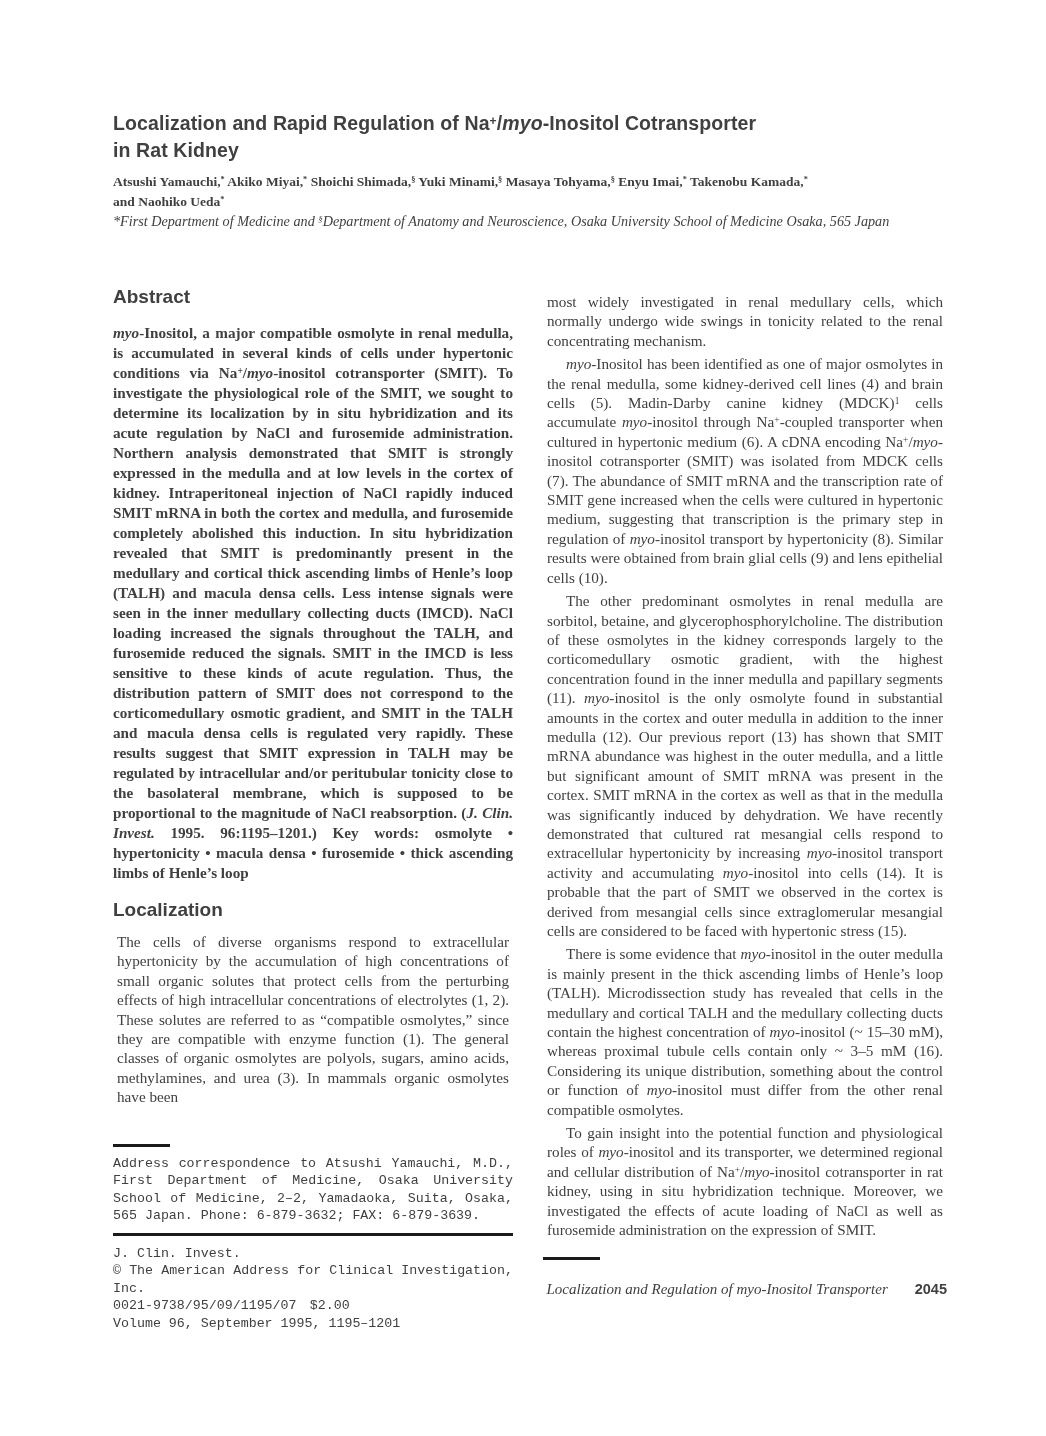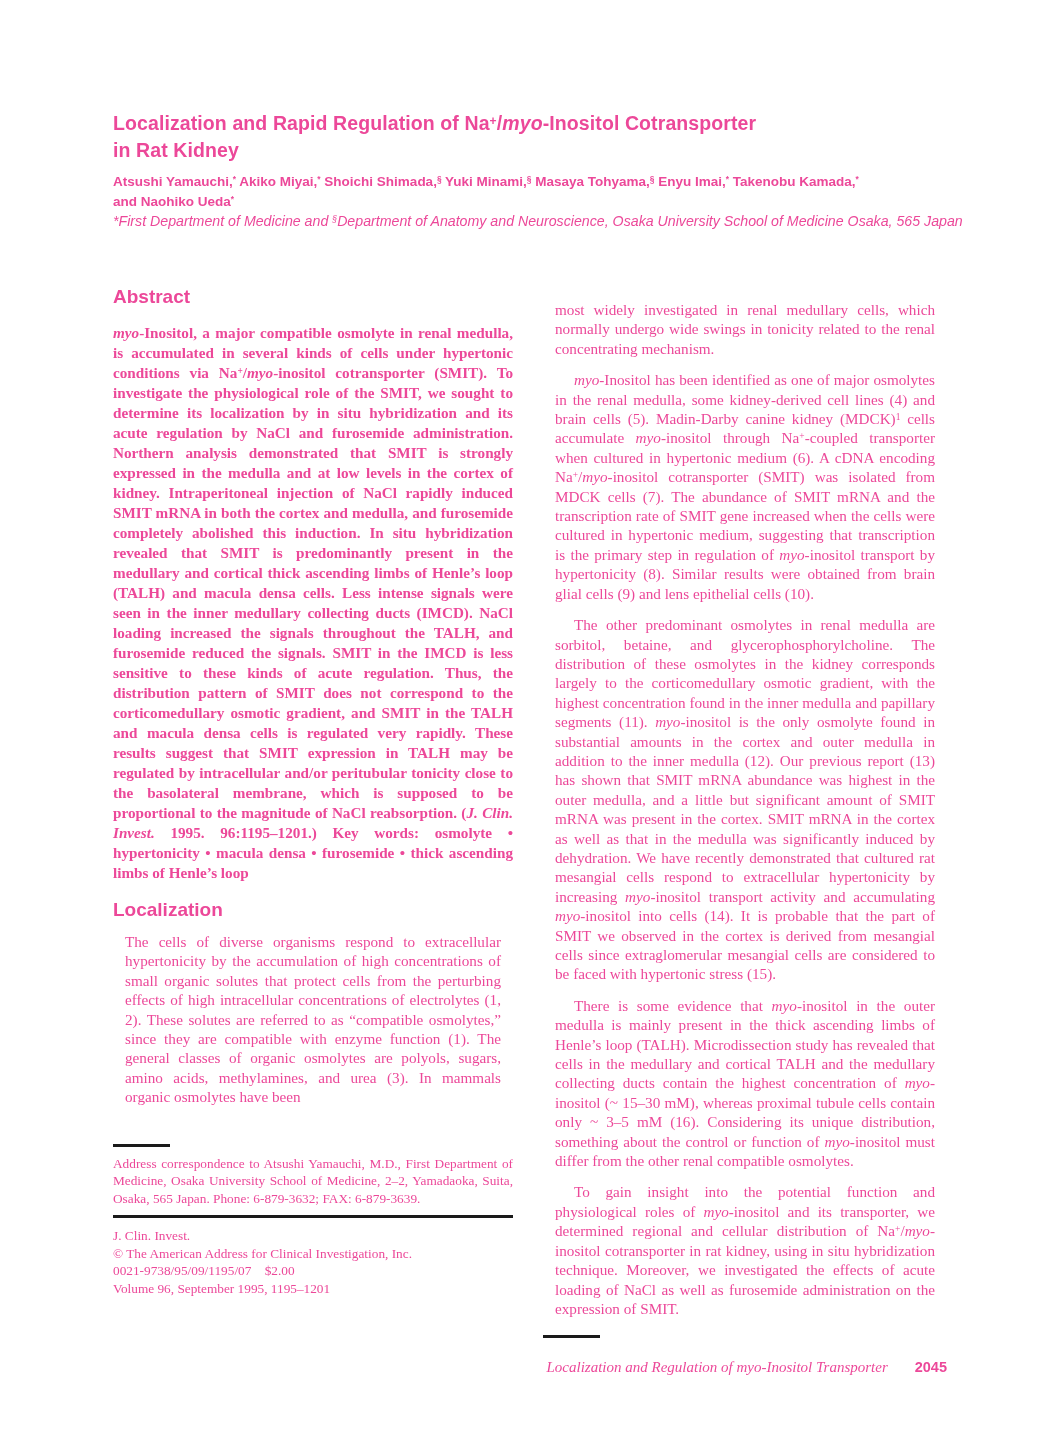--- a/index.html
+++ b/index.html
@@ -1,38 +1,38 @@
 <!DOCTYPE html>
 <html><head>
 <meta charset="utf-8">
 <style>
   html, body { margin: 0; padding: 0; background: #ffffff; }
   .page {
     position: relative;
     width: 1046px;
     height: 1436px;
     background: #ffffff;
-    color: #ec4899;
+    color: #404040;
     overflow: hidden;
   }
 
   .title-block {
     position: absolute; left: 113px; top: 110px; width: 760px;
     font-family: "Liberation Sans", "DejaVu Sans", sans-serif;
     font-weight: bold; font-size: 19.5px; line-height: 27px;
     letter-spacing: 0.1px;
   }
   .byline {
     position: absolute; left: 113px; top: 172px; width: 900px;
-    font-family: Liberation Sans, sans-serif;
+    font-family: Liberation Serif, serif;
     font-weight: bold; font-size: 13.5px; line-height: 20px;
   }
   .affiliation {
     position: absolute; left: 113px; top: 212px; width: 850px;
-    font-family: Liberation Sans, sans-serif;
+    font-family: Liberation Serif, serif;
     font-style: italic; font-size: 14.2px; line-height: 18px;
   }
 
   .col { position: absolute; top: 288px; }
   .col-left  { left: 113px; width: 400px; }
   .col-right { left: 543px; width: 404px; }
 
   .section-heading {
     font-family: "Liberation Sans", "DejaVu Sans", sans-serif;
     font-weight: bold; font-size: 19px; line-height: 18px;
@@ -41,28 +41,28 @@
   .heading-intro { margin-top: 18px; margin-bottom: 13px; }
 
   .abstract-text {
     font-family: "Liberation Serif", "DejaVu Serif", serif;
     font-weight: bold; font-size: 15.2px; line-height: 20px;
     text-align: justify; margin: 0;
   }
   .body-text {
     font-family: "Liberation Serif", "DejaVu Serif", serif;
     font-size: 15.2px; line-height: 19.4px;
-    text-align: justify; margin: 12px;
+    text-align: justify; margin: 4px;
   }
   .indent { text-indent: 19px; }
 
   .footnote-block { margin-top: 37px; }
   .short-rule { width: 57px; height: 3px; background: #1a1a1a; margin: 0 0 8px 0; }
   .small-text {
-    font-family: Liberation Serif, serif;
+    font-family: Liberation Mono, monospace;
     font-size: 13.3px; line-height: 17.5px;
     text-align: justify; margin: 0;
   }
   .received { text-indent: 19px; }
 
   .long-rule { width: 100%; height: 3px; background: #1a1a1a; margin-top: 8px; }
   .journal-imprint { margin-top: 9px; }
   .journal-imprint div { margin: 0; }
 
   .abbrev-block { margin-top: 17px; }

